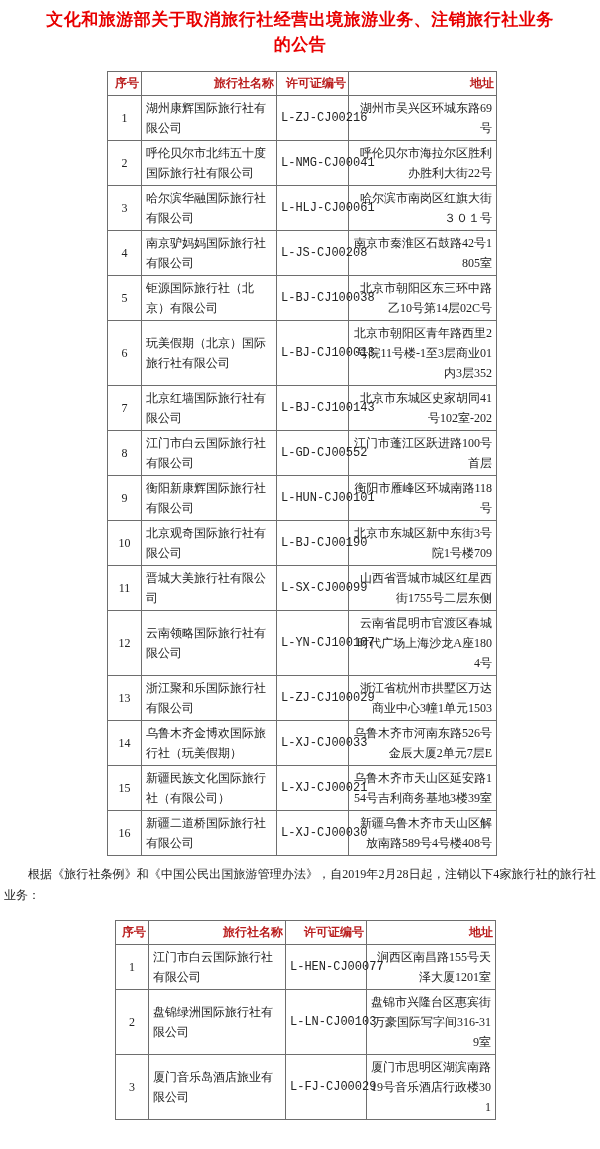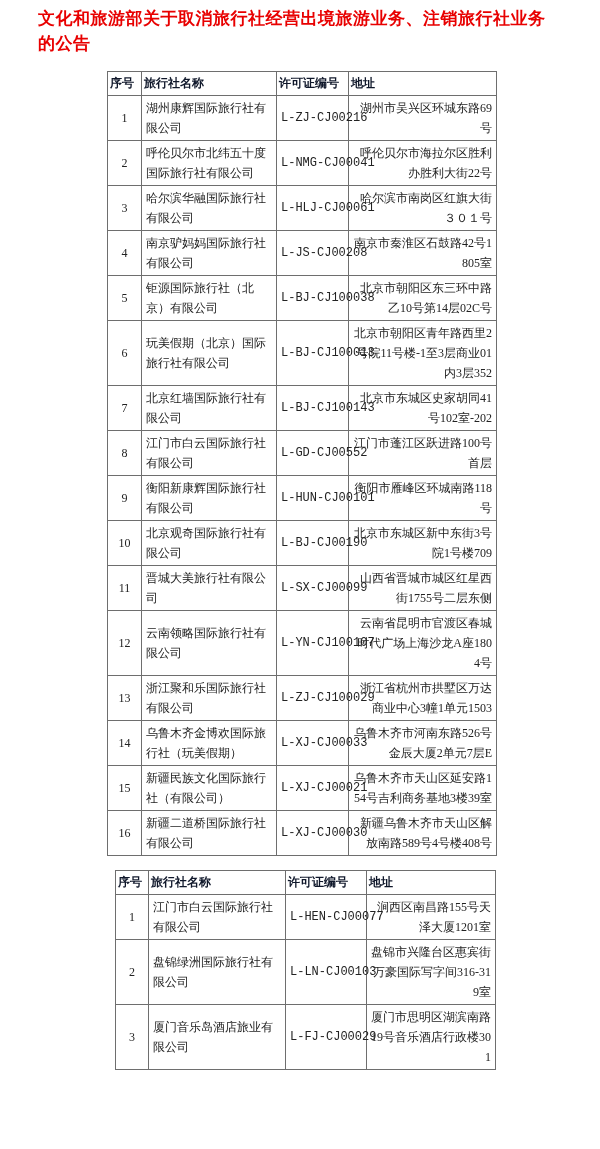--- a/index.html
+++ b/index.html
@@ -14,25 +14,25 @@
     width: 600px;
     min-height: 1149px;
     background: #ffffff;
     box-sizing: border-box;
     padding-top: 8px;
   }
   .doc-title {
     color: #e80000;
     font-size: 17px;
     font-weight: bold;
-    text-align: left;
+    text-align: center;
     line-height: 1.45;
     margin: 0 auto 10px auto;
     padding: 0 38px;
-    font-family: Liberation Mono, monospace;
+    font-family: Liberation Sans, sans-serif;
     letter-spacing: 0.5px;
   }
   .para {
     font-size: 12px;
     line-height: 21px;
     color: #222222;
     text-indent: 2em;
     margin: 6px 4px 6px 4px;
     text-align: justify;
   }
@@ -46,24 +46,24 @@
   #table2 { margin-left: 115px; width: 380px; }
   table.agency-table th,
   table.agency-table td {
     border: 1px solid #6e6e6e;
     font-size: 12px;
     vertical-align: middle;
     word-break: break-all;
   }
   table.agency-table th {
     font-weight: bold;
-    text-align: left;
+    text-align: right;
     padding: 4px 2px;
     line-height: 15px;
-    color: #0f172a;
+    color: #b91c1c;
   }
   table.agency-table td {
     padding: 2px 4px;
     line-height: 20px;
     color: #222222;
   }
   td.cell-no { text-align: center; }
   td.cell-name { text-align: left; }
   td.cell-license {
     text-align: center;
@@ -197,20 +197,21 @@
         </tr>
         <tr>
           <td class="cell-no">16</td>
           <td class="cell-name">新疆二道桥国际旅行社有限公司</td>
           <td class="cell-license">L-XJ-CJ00030</td>
           <td class="cell-address">新疆乌鲁木齐市天山区解放南路589号4号楼408号</td>
         </tr>
       </tbody>
   </table>
 
+  <p class="para">根据《旅行社条例》和《中国公民出国旅游管理办法》，自2019年2月28日起，注销以下4家旅行社的旅行社业务：</p>
 
   <table class="agency-table" id="table2">
     <colgroup>
       <col class="col-no">
         <col class="col-name">
         <col class="col-license">
         <col class="col-address">
     </colgroup>
     <thead>
         <tr>

